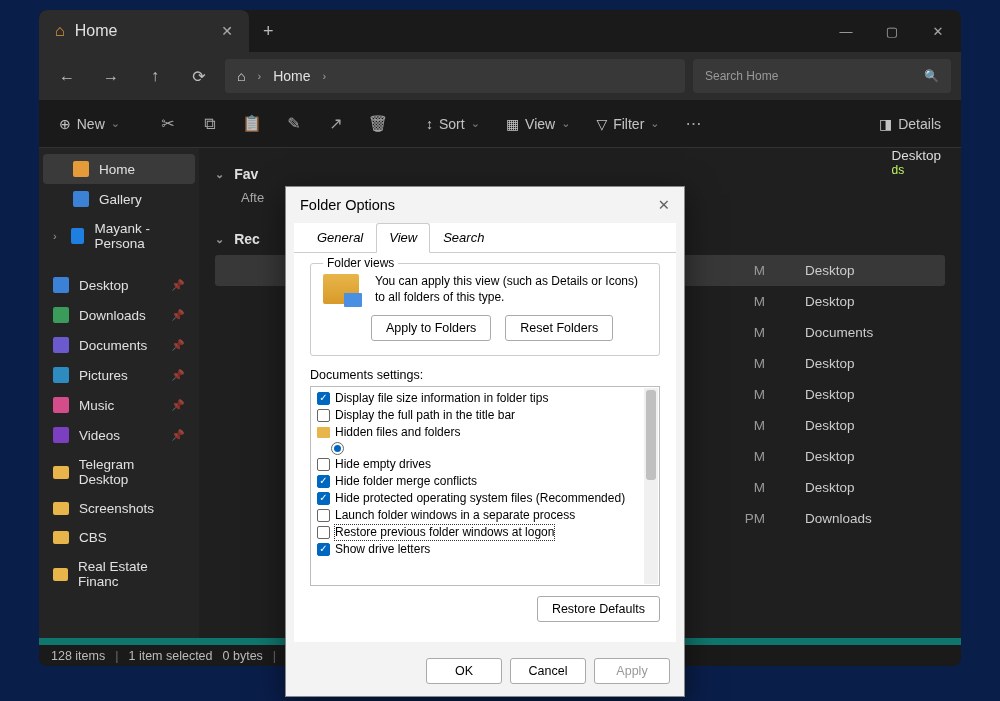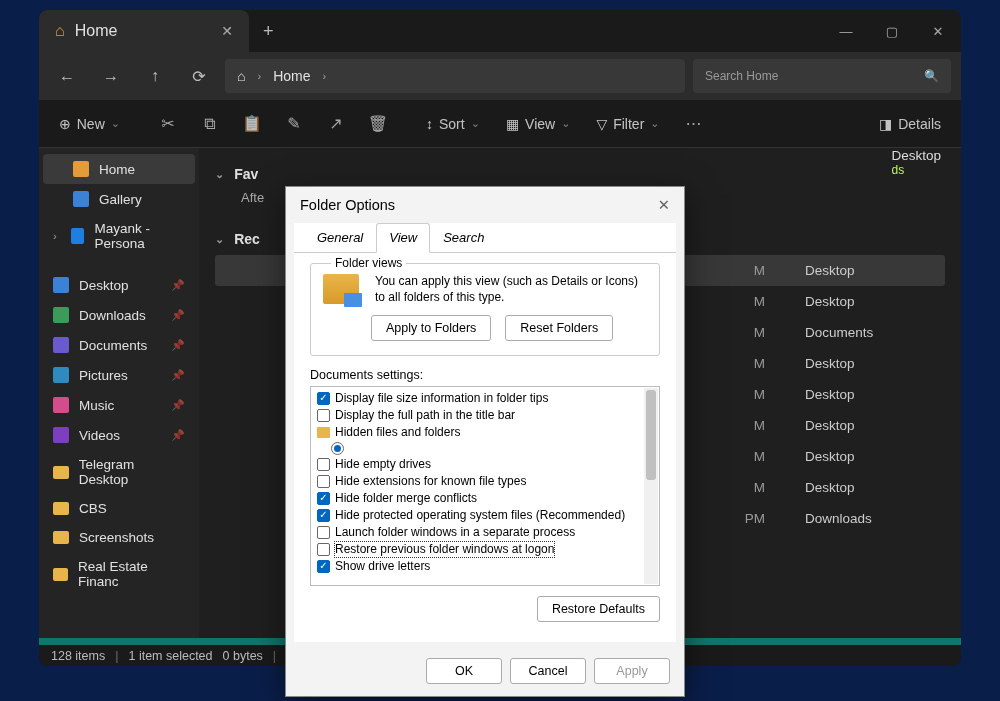--- a/index.html
+++ b/index.html
@@ -37,21 +37,21 @@
 .status .sep { opacity: 0.5; }
 
 
 .dialog { position: absolute; left: 285px; top: 186px; width: 400px; height: 511px; background: #f3f3f3; border: 1px solid #888; color: #000; font-size: 12.5px; display: flex; flex-direction: column; box-shadow: 0 8px 30px rgba(0,0,0,0.5); }
 .dlg-title { padding: 10px 14px; font-size: 14.5px; display: flex; justify-content: space-between; }
 .dlg-tabs { display: flex; padding: 0 10px; border-bottom: 1px solid #ccc; background: #fff; margin: 0 8px; font-style: italic; }
 .dlg-tab { padding: 6px 12px; font-size: 13px; border: 1px solid transparent; cursor: pointer; }
 .dlg-tab.active { border: 1px solid #ccc; border-bottom-color: #fff; background: #fff; border-radius: 3px 3px 0 0; margin-bottom: -1px; }
 .dlg-body { flex: 1; padding: 10px 16px; background: #fff; margin: 0 8px 8px 8px; overflow: hidden; display: flex; flex-direction: column; }
 .fieldset { border: 1px solid #ccc; border-radius: 3px; padding: 10px 12px 14px 12px; position: relative; margin-bottom: 12px; }
-.fieldset-label { position: absolute; top: -8px; left: 20px; background: #fff; padding: 0 4px; font-size: 12px; }
+.fieldset-label { position: absolute; top: -8px; left: 12px; background: #fff; padding: 0 4px; font-size: 12px; }
 .fv-row { display: flex; gap: 16px; align-items: flex-start; }
 .fv-icon { width: 36px; height: 30px; background: linear-gradient(#e8b54a,#d89a2a); border-radius: 2px; position: relative; }
 .fv-icon::after { content:""; position:absolute; right:-3px; bottom:-3px; width:18px; height:14px; background:#4a90e2; border-radius:1px; }
 .fv-text { flex: 1; font-size: 12px; line-height: 1.3; }
 .fv-btns { display: flex; gap: 14px; margin-top: 10px; margin-left: 48px; }
 .dlg-btn { background: #fff; border: 1px solid #aaa; border-radius: 3px; padding: 5px 14px; font-size: 12.5px; cursor: pointer; }
 .adv-label { font-size: 12.5px; margin-bottom: 4px; }
 .tree { border: 1px solid #bbb; background: #fff; height: 200px; overflow-y: auto; padding: 3px 6px; position: relative; }
 .tree-item { display: flex; align-items: center; gap: 5px; padding: 1px 0; font-size: 12px; line-height: 1.25; }
 .tree-item.ind1 { padding-left: 14px; }
@@ -189,25 +189,25 @@
           <span class="sb-ico" style="background:#7b3fbf"></span>
           <span>Videos</span>
           <span class="pin">📌</span>
         </div>
         <div class="sb-item">
           <span class="folder-ico-y"></span>
           <span>Telegram Desktop</span>
         </div>
         <div class="sb-item">
           <span class="folder-ico-y"></span>
+          <span>Screenshots</span>
+        </div>
+        <div class="sb-item">
+          <span class="folder-ico-y"></span>
           <span>CBS</span>
-        </div>
-        <div class="sb-item">
-          <span class="folder-ico-y"></span>
-          <span>Screenshots</span>
         </div>
         <div class="sb-item">
           <span class="folder-ico-y"></span>
           <span>Real Estate Financ</span>
         </div>
       </div>
     <div class="main">
       <div style="position:absolute; right:20px; top:0; font-size:13.5px; color:#ddd;">
         <div>Desktop</div>
         <div style="color:#bef264; font-size:12px;">ds</div>
@@ -318,24 +318,20 @@
           <span>Hidden files and folders</span>
         </div>
         <div class="tree-item ind1">
           <span class="rb checked"></span>
         </div>
         <div class="tree-item">
           <span class="cb"></span>
           <span>Hide empty drives</span>
         </div>
         <div class="tree-item">
-          <span class="cb"></span>
-          <span>Hide extensions for known file types</span>
-        </div>
-        <div class="tree-item">
           <span class="cb checked">✓</span>
           <span>Hide folder merge conflicts</span>
         </div>
         <div class="tree-item">
           <span class="cb checked">✓</span>
           <span>Hide protected operating system files (Recommended)</span>
         </div>
         <div class="tree-item">
           <span class="cb"></span>
           <span>Launch folder windows in a separate process</span>

